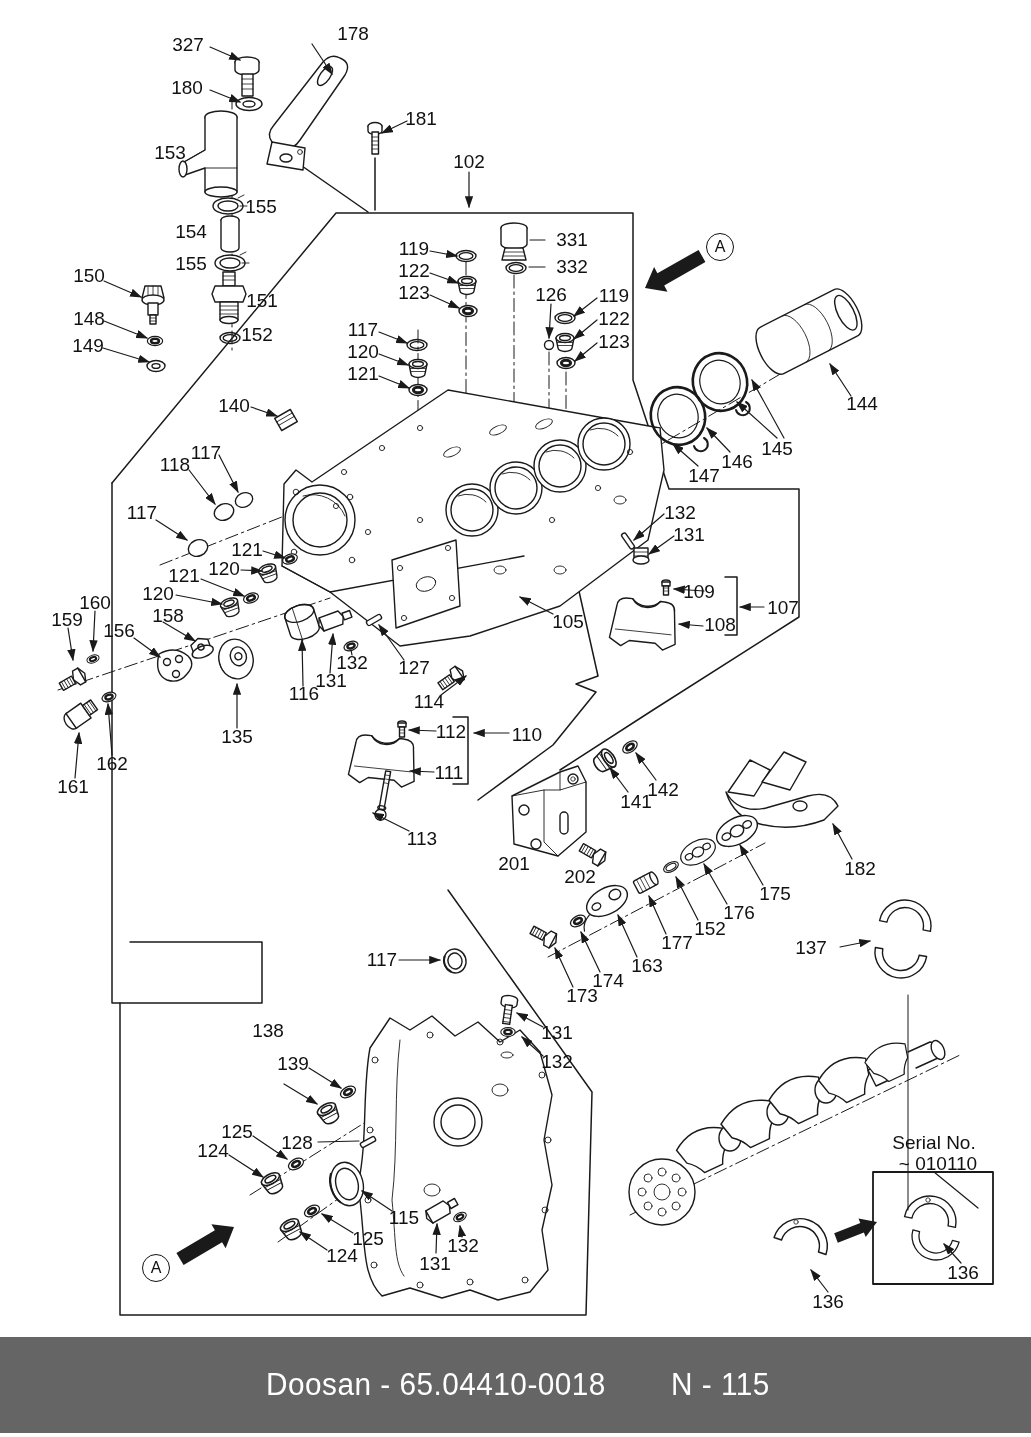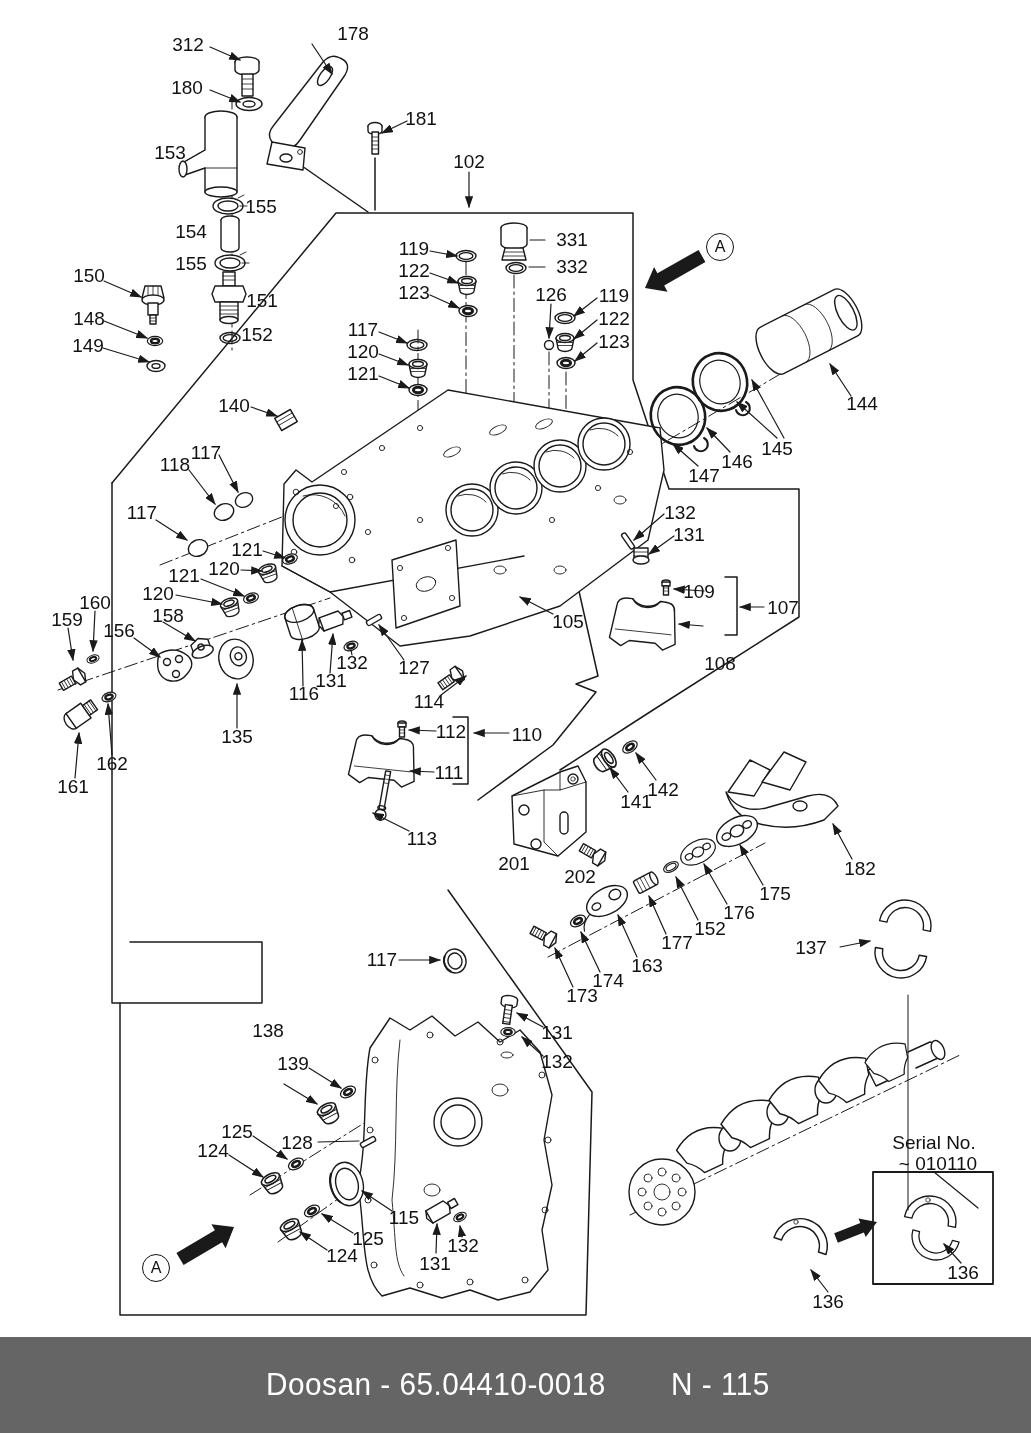--- a/index.html
+++ b/index.html
@@ -543,21 +543,21 @@
   </g>
 
   <g fill="#1a1a1a" stroke="none">
     <polygon points="698.6,249.9 657.4,273.3 654.1,267.1 645,288 667.5,291.7 664.2,285.5 705.4,262.1"></polygon>
     <polygon points="176.4,1253.0 214.9,1230.2 211.4,1224.2 234,1227 225.6,1248.2 222.1,1242.2 183.6,1265.0"></polygon>
     <polygon points="834.2,1233.3 860.3,1223.1 858.5,1218.5 877,1222 865.7,1237.1 863.9,1232.5 837.8,1242.7"></polygon>
   </g>
 </svg>
 
 <div id="labels-layer">
-      <div class="part-label" style="left: 188px; top: 44px;">312</div>
+      <div class="part-label" style="left: 188px; top: 44px;">327</div>
       <div class="part-label" style="left: 305px; top: 33px; margin-left: 48px;">178</div>
       <div class="part-label" style="left: 187px; top: 87px;">180</div>
       <div class="part-label" style="left: 421px; top: 118px;">181</div>
       <div class="part-label" style="left: 170px; top: 152px;">153</div>
       <div class="part-label" style="left: 469px; top: 161px;">102</div>
       <div class="part-label" style="left: 261px; top: 206px;">155</div>
       <div class="part-label" style="left: 191px; top: 231px;">154</div>
       <div class="part-label" style="left: 191px; top: 263px;">155</div>
       <div class="part-label" style="left: 89px; top: 275px;">150</div>
       <div class="part-label" style="left: 262px; top: 300px;">151</div>
@@ -590,21 +590,21 @@
       <div class="part-label" style="left: 158px; top: 593px;">120</div>
       <div class="part-label" style="left: 95px; top: 602px;">160</div>
       <div class="part-label" style="left: 67px; top: 619px;">159</div>
       <div class="part-label" style="left: 148px; top: 615px; margin-left: 20px;">158</div>
       <div class="part-label" style="left: 119px; top: 630px;">156</div>
       <div class="part-label" style="left: 680px; top: 512px;">132</div>
       <div class="part-label" style="left: 689px; top: 534px;">131</div>
       <div class="part-label" style="left: 568px; top: 621px;">105</div>
       <div class="part-label" style="left: 699px; top: 591px;">109</div>
       <div class="part-label" style="left: 783px; top: 607px;">107</div>
-      <div class="part-label" style="left: 720px; top: 663px;">108</div>
+      <div class="part-label" style="left: 720px; top: 624px;">108</div>
       <div class="part-label" style="left: 304px; top: 693px;">116</div>
       <div class="part-label" style="left: 331px; top: 680px;">131</div>
       <div class="part-label" style="left: 352px; top: 662px;">132</div>
       <div class="part-label" style="left: 414px; top: 667px;">127</div>
       <div class="part-label" style="left: 429px; top: 701px;">114</div>
       <div class="part-label" style="left: 237px; top: 736px;">135</div>
       <div class="part-label" style="left: 112px; top: 763px;">162</div>
       <div class="part-label" style="left: 73px; top: 786px;">161</div>
       <div class="part-label" style="left: 451px; top: 731px;">112</div>
       <div class="part-label" style="left: 527px; top: 734px;">110</div>

